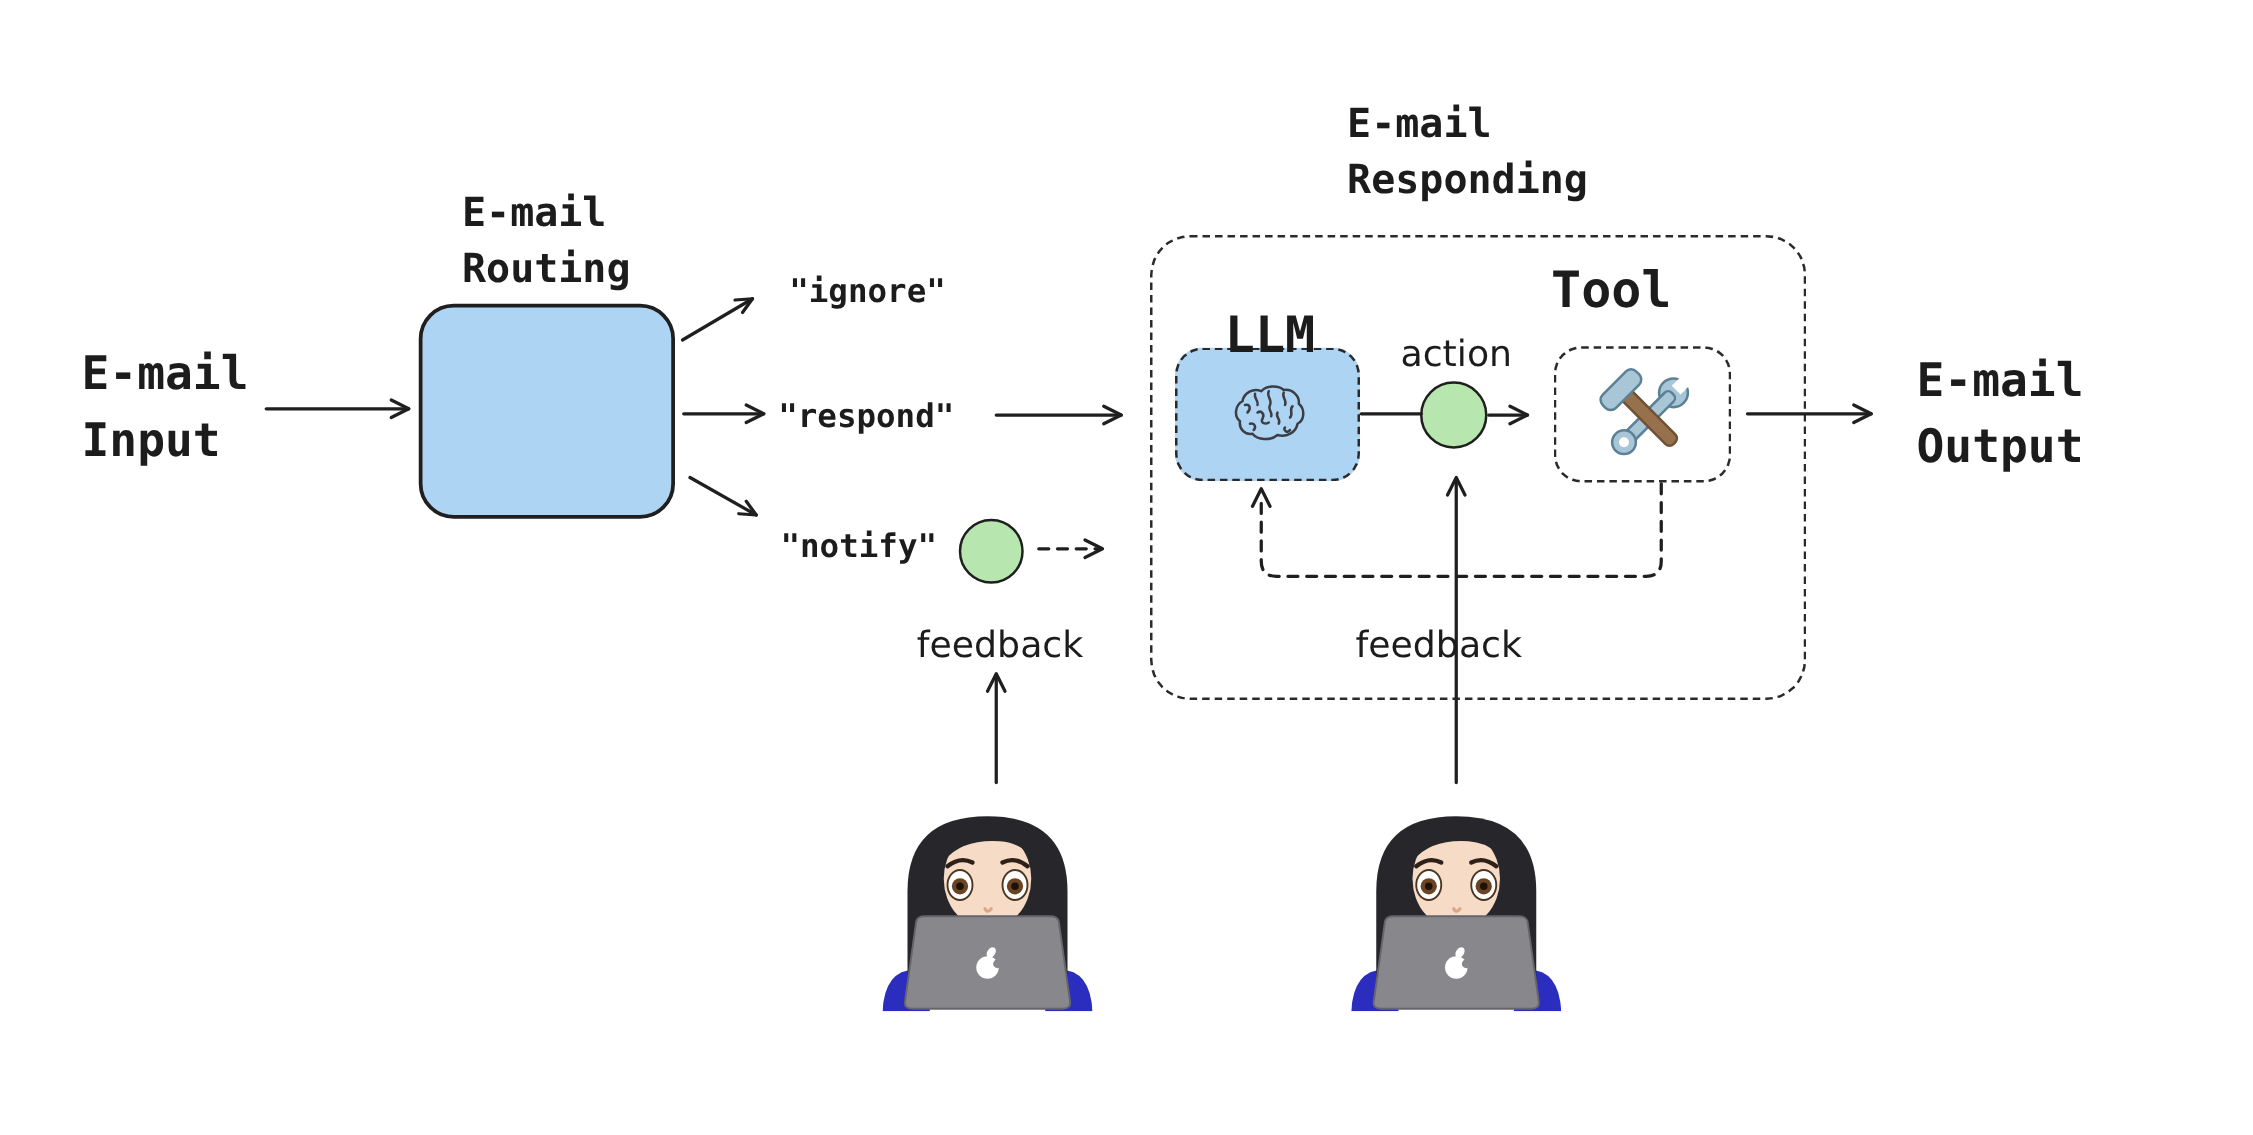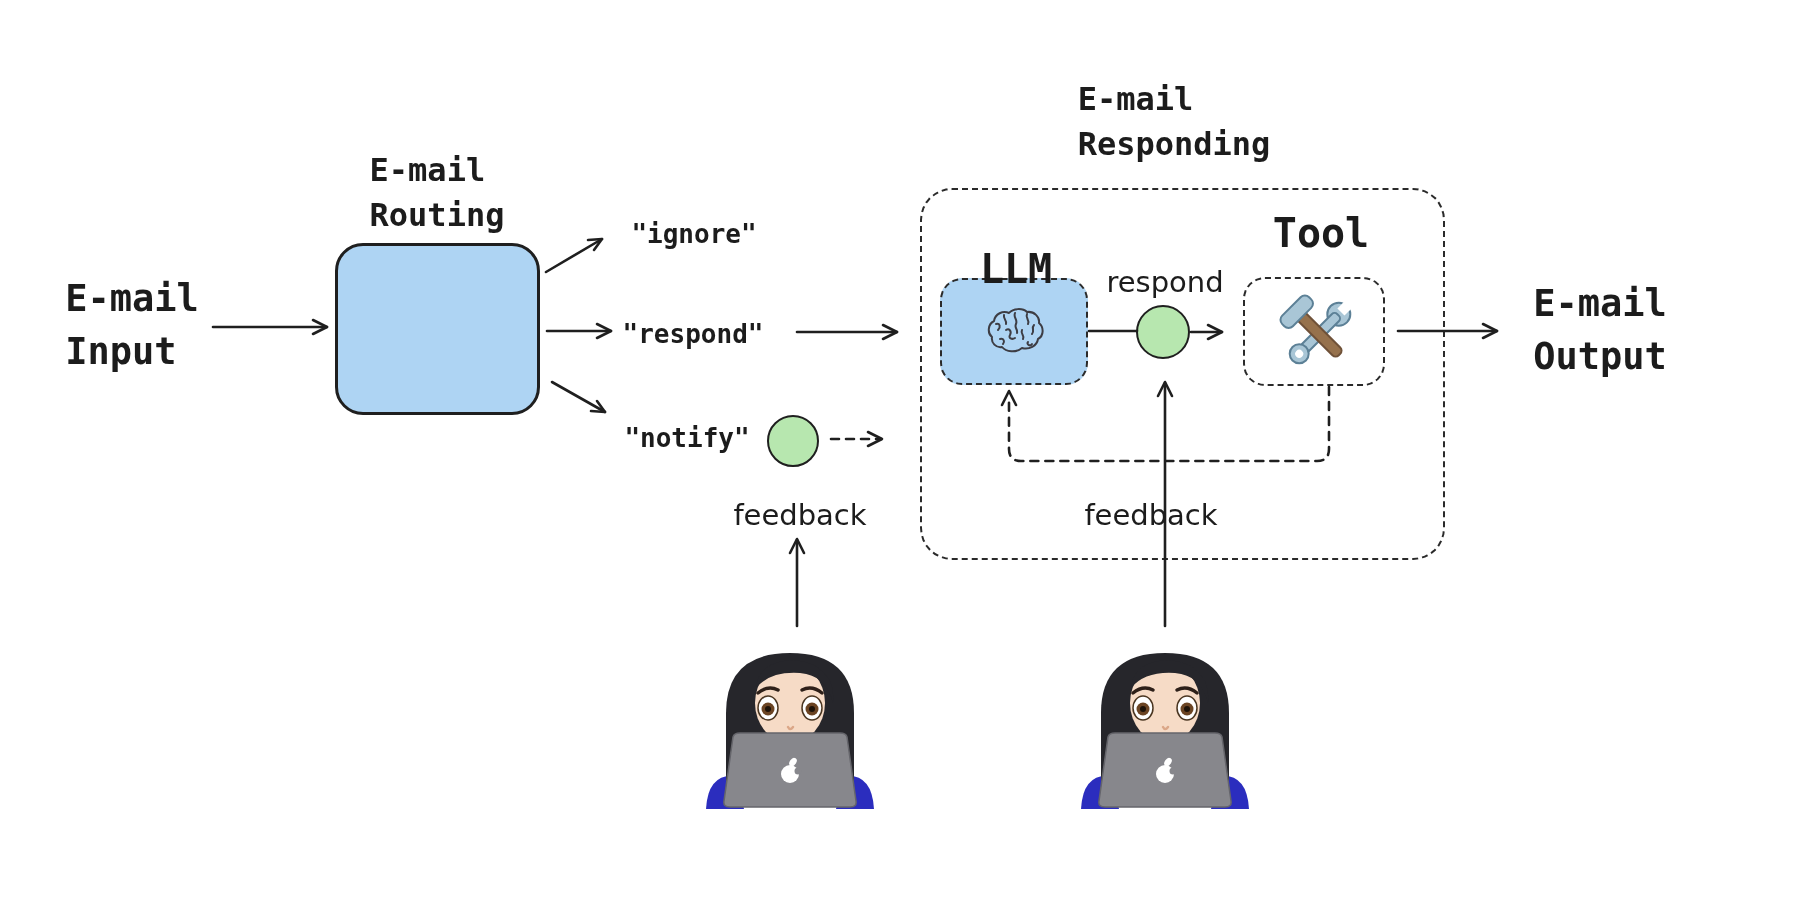--- a/index.html
+++ b/index.html
@@ -104,22 +104,22 @@
   <div class="lbl lbl-io" style="left:132px;top:326px;">E-mail
 Input</div>
   <div class="lbl lbl-title" style="left:437px;top:193px;">E-mail
 Routing</div>
   <div class="lbl lbl-branch" style="left:694px;top:234px;">"ignore"</div>
   <div class="lbl lbl-branch" style="left:693px;top:334px;">"respond"</div>
   <div class="lbl lbl-branch" style="left:687px;top:438px;">"notify"</div>
   <div class="lbl lbl-title" style="left:1174px;top:122px;">E-mail
 Responding</div>
   <div class="lbl lbl-node" style="left:1016px;top:236px;margin-top:33px;">LLM</div>
-  <div class="lbl lbl-node" style="left:1321px;top:233px;">Tool</div>
-  <div class="lbl lbl-hand" style="left:1165px;top:283px;">respond</div>
+  <div class="lbl lbl-node" style="left:1289px;top:233px;">Tool</div>
+  <div class="lbl lbl-hand" style="left:1165px;top:283px;">action</div>
   <div class="lbl lbl-hand" style="left:800px;top:516px;">feedback</div>
   <div class="lbl lbl-hand" style="left:1151px;top:516px;">feedback</div>
   <div class="lbl lbl-io" style="left:1600px;top:331px;">E-mail
 Output</div>
 
   <svg class="icon" style="left:982px;top:306px;" width="64" height="50" viewBox="0 0 64 50">
     <path class="sketch" d="M10,31 C5,27 6,18 12,15 C13,8 21,4 27,7 C31,2 41,2 45,6 C52,5 58,11 57,17 C62,21 62,30 56,33 C55,40 47,44 40,42 C34,47 24,46 20,41 C14,42 9,37 10,31 Z"></path>
     <path class="sketch" d="M22,9 C21,13 25,14 24,18"></path>
     <path class="sketch" d="M33,7 C31,12 36,13 34,18 C32,22 36,23 35,27"></path>
     <path class="sketch" d="M45,8 C43,12 48,14 46,18"></path>

